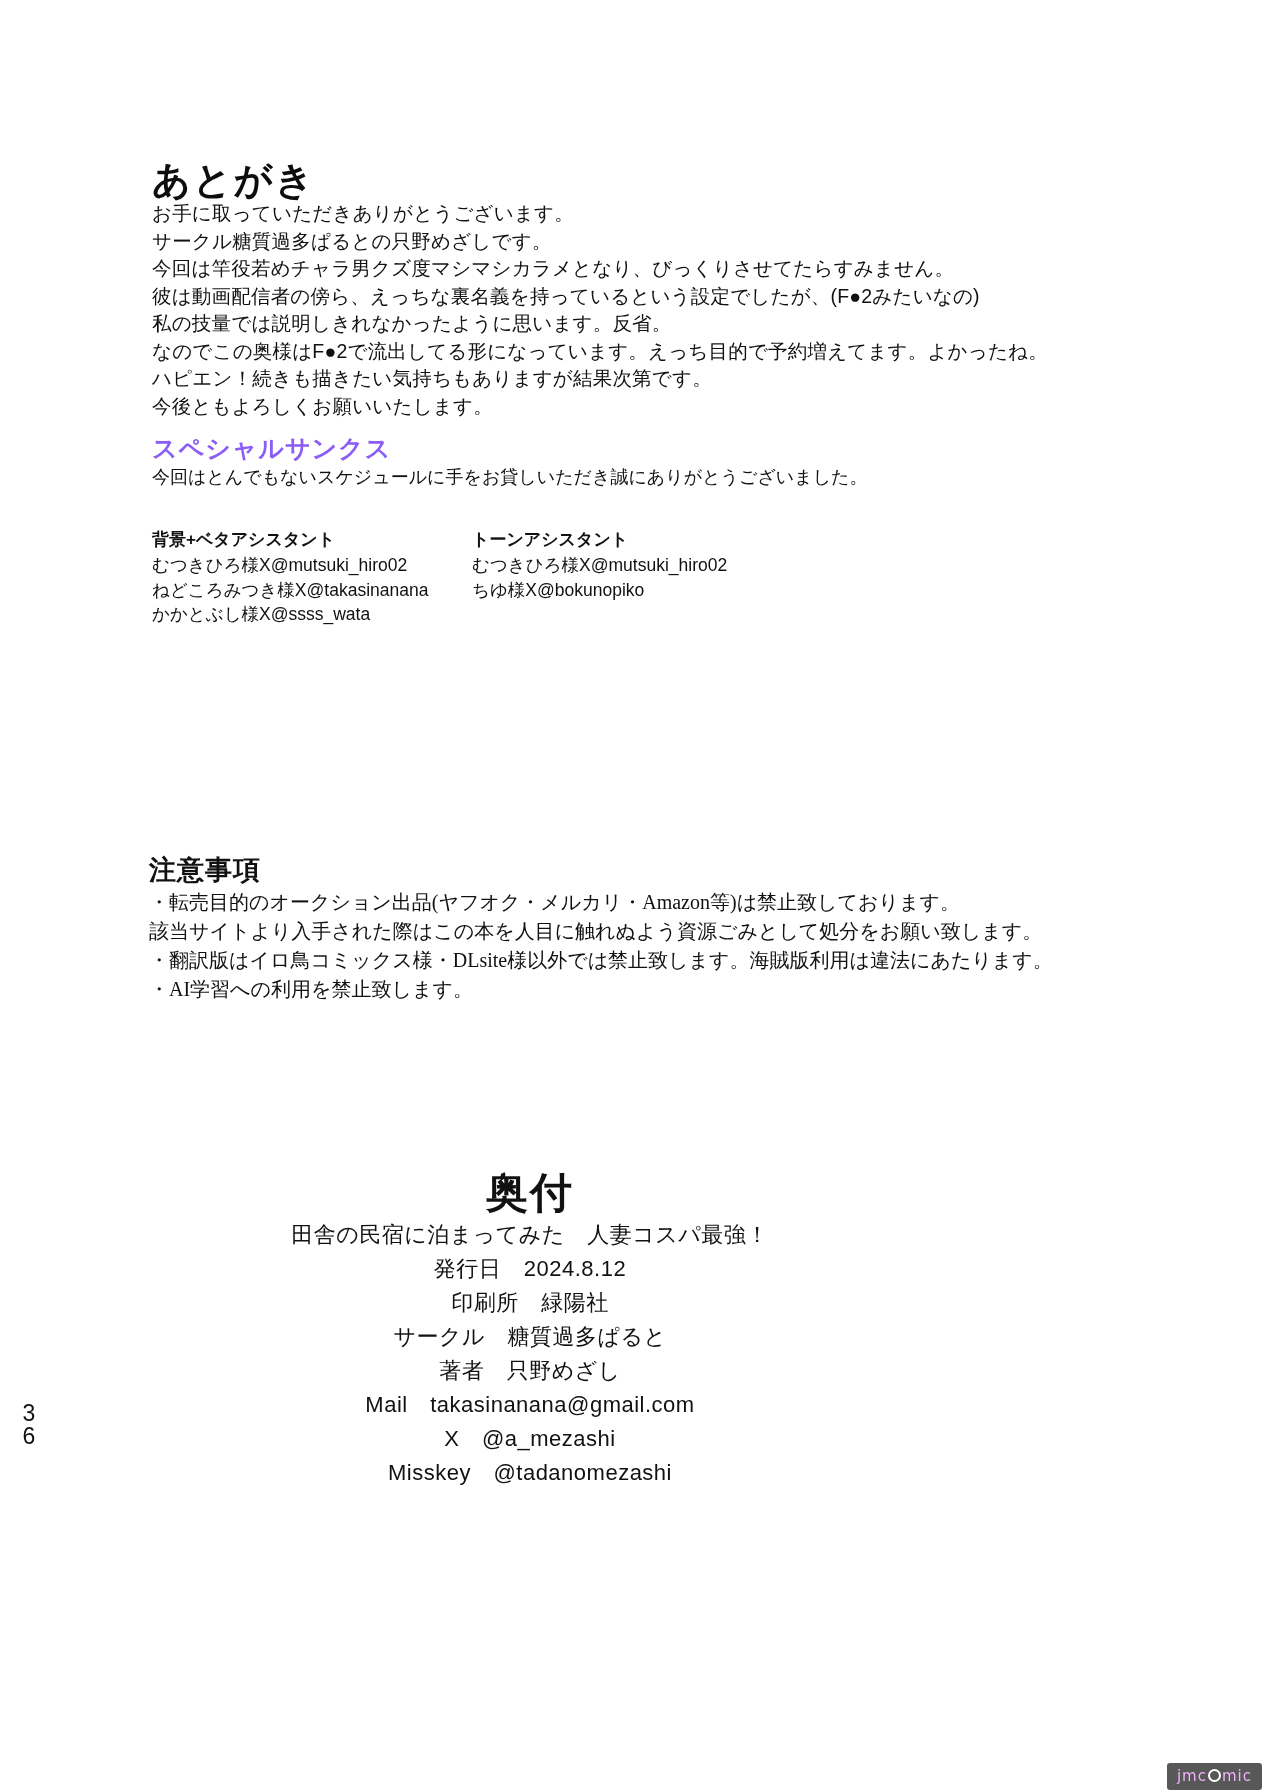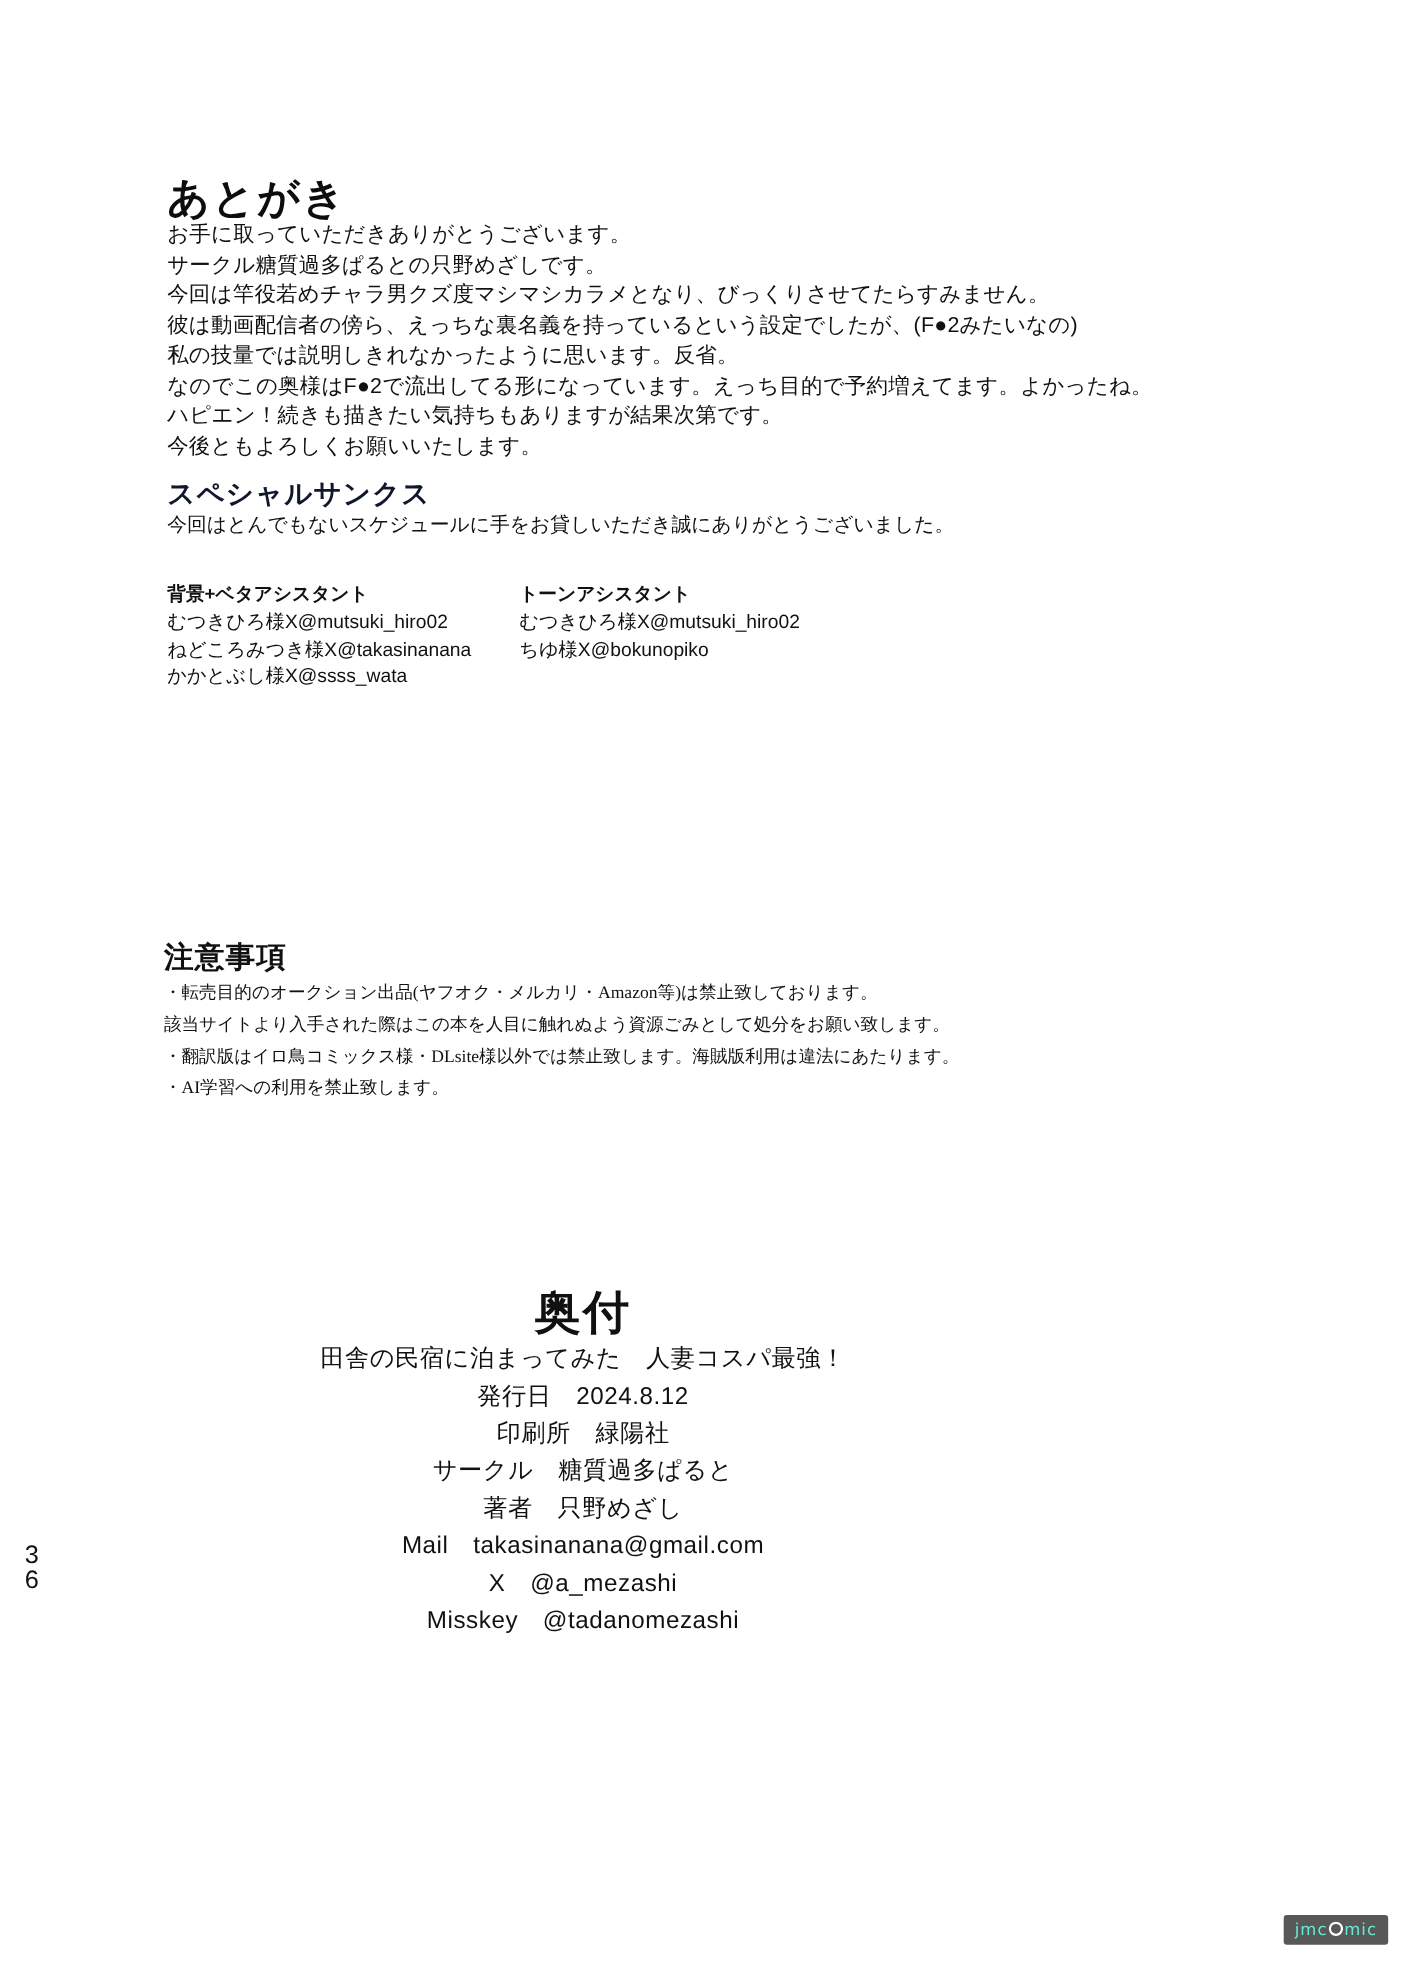--- a/index.html
+++ b/index.html
@@ -45,21 +45,21 @@
   }
   .afterword-body div { white-space: nowrap; }
 
   
   .thanks-heading {
     position: absolute;
     left: 152px;
     top: 432px;
     font-size: 25px;
     font-weight: bold;
-    color: #0f172a;
+    color: #8b5cf6;
     letter-spacing: 1px;
   }
   .thanks-lead {
     position: absolute;
     left: 152px;
     top: 464px;
     font-size: 18px;
     line-height: 26px;
     white-space: nowrap;
   }
@@ -94,21 +94,21 @@
     font-size: 27px;
     font-weight: bold;
     font-family: "Liberation Serif", serif;
     letter-spacing: 1px;
   }
   .notice-body {
     position: absolute;
     left: 149px;
     top: 888px;
     width: 900px;
-    font-size: 16px;
+    font-size: 20px;
     line-height: 29px;
     font-family: "Liberation Serif", serif;
   }
   .notice-body div { white-space: nowrap; }
 
   
   .colophon {
     position: absolute;
     left: 0;
     top: 1168px;
@@ -142,23 +142,23 @@
     color: #111;
     text-align: center;
     width: 22px;
   }
   .page-number span { display: block; }
 
   
   .watermark {
     position: absolute;
     right: 18px;
-    bottom: 22px;
+    bottom: 0;
     background: #4a4a4a;
-    color: #5eead4;
+    color: #f0abfc;
     font-size: 15px;
     letter-spacing: 1px;
     padding: 4px 10px 5px 10px;
     border-radius: 3px;
     opacity: 0.92;
     font-family: "DejaVu Sans", sans-serif;
   }
   .watermark .wm-dot {
     display: inline-block;
     width: 9px;

